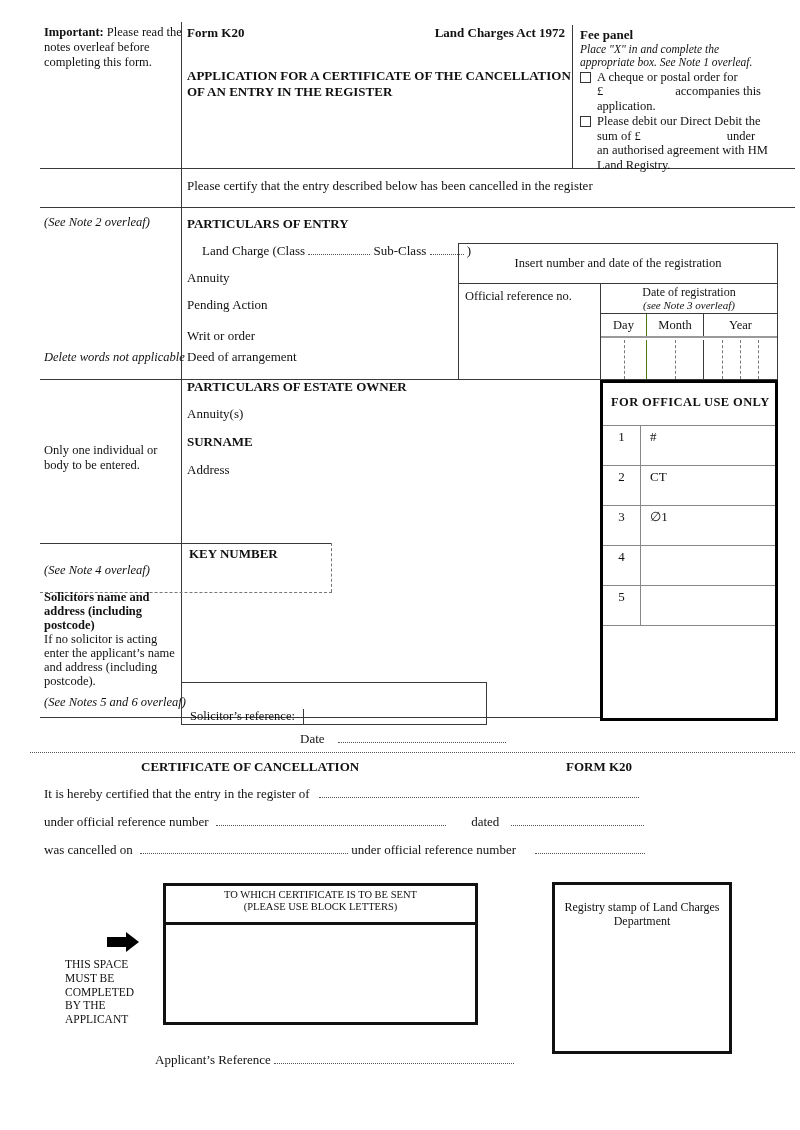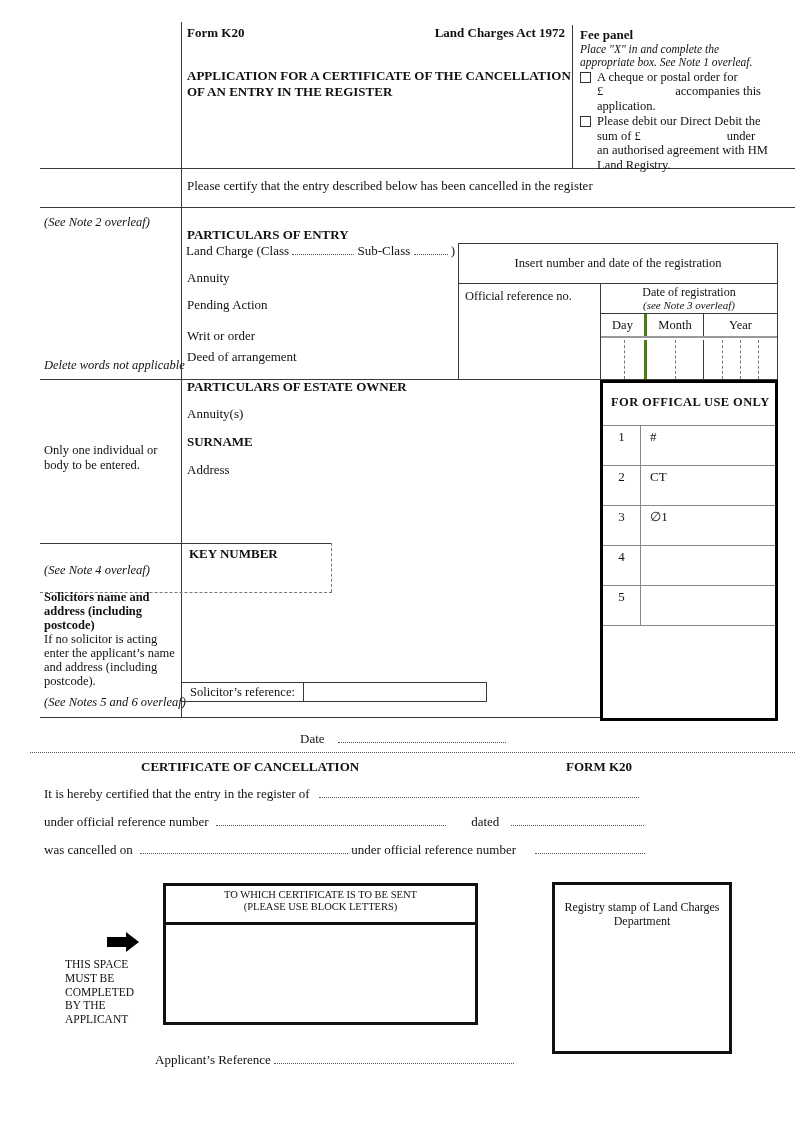--- a/index.html
+++ b/index.html
@@ -27,37 +27,37 @@
 
   
   .regtable { left:458px; top:243px; width:320px; height:137px; border:1px solid #3a3a3a; }
   .regtable .hdr { position:absolute; top:0; left:0; right:0; height:40px; border-bottom:1px solid #3a3a3a; display:flex; align-items:center; justify-content:center; font-size:12.5px; }
   .regtable .refcell { position:absolute; top:40px; bottom:0; left:0; width:142px; border-right:1px solid #3a3a3a; padding:5px 6px; font-size:12.5px; }
   .regtable .datelbl { position:absolute; top:40px; left:142px; right:0; height:30px; border-bottom:1px solid #3a3a3a; text-align:center; font-size:12px; line-height:13px; padding-top:2px; }
   .regtable .datelbl .i { font-size:11px; }
   .regtable .subhdr { position:absolute; top:70px; left:142px; right:0; height:24px; border-bottom:2px solid #999; display:flex; font-size:12.5px; }
   .regtable .subhdr > div { display:flex; align-items:center; justify-content:center; }
   .regtable .inrow { position:absolute; top:96px; bottom:0; left:142px; right:0; display:flex; }
-  .cell-day { width:46px; border-right:3px solid #4d7c0f; position:relative; }
+  .cell-day { width:46px; border-right:1px solid #4d7c0f; position:relative; }
   .cell-month { width:57px; border-right:1px solid #3a3a3a; position:relative; }
   .cell-year { width:73px; position:relative; }
 
   
   .official { left:600px; top:380px; width:178px; height:341px; border:3px solid #000; background:#fff; }
   .official .title { position:absolute; top:12px; left:8px; font-weight:bold; font-size:12.5px; letter-spacing:.4px; }
   .official .rows { position:absolute; top:42px; left:0; right:0; border-bottom:1px solid #888; }
   .official .row { display:flex; height:40px; border-top:1px solid #888; }
   .official .num { width:38px; border-right:1px solid #888; text-align:center; padding-top:3px; }
   .official .val { flex:1; padding:3px 0 0 9px; }
 
   
   .keybox { left:181px; top:543px; width:151px; height:49px; border-right:1px dashed #777; padding:3px 0 0 8px; }
 
   
-  .solref { left:181px; top:682px; width:306px; height:20px; border:1px solid #3a3a3a; display:flex; }
+  .solref { left:181px; top:682px; width:306px; height:43px; border:1px solid #3a3a3a; display:flex;align-items:flex-end; }
   .solref .lbl { width:122px; border-right:1px solid #3a3a3a; display:flex; align-items:center; padding-left:8px; font-size:12.5px; }
   .solref .inp { flex:1; }
 
   
   .addrbox { left:163px; top:883px; width:315px; height:142px; border:3px solid #111; }
   .addrbox .bh { border-bottom:3px solid #111; text-align:center; font-size:10.5px; line-height:12px; padding-top:3px; height:39px; }
   .stampbox { left:552px; top:882px; width:180px; height:172px; border:3px solid #111; text-align:center; font-size:12px; line-height:14px; padding-top:15px; }
 
   .arrow-rect { left:107px; top:937px; width:19px; height:10px; background:#000; }
   .arrow-tri { left:126px; top:932px; width:0; height:0; border-left:13px solid #000; border-top:10px solid transparent; border-bottom:10px solid transparent; }
@@ -69,20 +69,23 @@
 
   <div class="vline" style="left:181px; top:22px; height:695px;"></div>
   <div class="hline" style="left:40px; top:168px; width:755px;"></div>
   <div class="hline" style="left:40px; top:207px; width:755px;"></div>
   <div class="hline" style="left:40px; top:379px; width:560px;"></div>
   <div class="hline" style="left:40px; top:543px; width:292px;"></div>
   <div class="hdash" style="left:40px; top:592px; width:292px;"></div>
   <div class="hline" style="left:40px; top:717px; width:560px;"></div>
   <div class="hdash" style="left:30px; top:752px; width:765px; border-top-style:dotted; border-top-color:#555;"></div>
 
+  <div class="abs small" style="left:44px; top:25px; width:138px; line-height:15px;">
+    <span class="b">Important:</span><span> Please read the notes overleaf before completing this form.</span>
+  </div>
 
   <div class="abs b" style="left:187px; top:25px; width:378px; display:flex; justify-content:space-between;">
     <span>Form K20</span>
     <span>Land Charges Act 1972</span>
   </div>
   <div class="abs b" style="left:187px; top:68px; width:385px; line-height:16px;">
     <div>APPLICATION FOR A CERTIFICATE OF THE CANCELLATION</div>
     <div>OF AN ENTRY IN THE REGISTER</div>
   </div>
 
@@ -107,33 +110,33 @@
         <div><span>sum of £</span><span class="gap" style="width:86px;"></span><span>under</span></div>
         <div>an authorised agreement with HM</div>
         <div>Land Registry.</div>
       </div>
     </div>
   </div>
 
   <div class="abs" style="left:187px; top:178px;">Please certify that the entry described below has been cancelled in the register</div>
 
   <div class="abs i small" style="left:44px; top:215px;">(See Note 2 overleaf)</div>
-  <div class="abs b" style="left:187px; top:216px;margin-top:11px;">PARTICULARS OF ENTRY</div>
-  <div class="abs" style="left:186px; top:243px;">
+  <div class="abs b" style="left:187px; top:216px;">PARTICULARS OF ENTRY</div>
+  <div class="abs" style="left:202px; top:243px;">
     <span>Land Charge (Class</span>
     <span class="dotted" style="width:62px;"></span>
     <span>Sub-Class</span>
     <span class="dotted" style="width:34px;"></span>
     <span>)</span>
   </div>
   <div class="abs" style="left:187px; top:270px;">Annuity</div>
   <div class="abs" style="left:187px; top:297px;">Pending Action</div>
   <div class="abs" style="left:187px; top:328px;">Writ or order</div>
   <div class="abs" style="left:187px; top:349px;">Deed of arrangement</div>
-  <div class="abs i small" style="left:44px; top:350px;margin-top:8px;">Delete words not applicable</div>
+  <div class="abs i small" style="left:44px; top:350px;">Delete words not applicable</div>
 
   <div class="abs regtable">
     <div class="hdr">Insert number and date of the registration</div>
     <div class="refcell">
       <span>Official reference no.</span>
     </div>
     <div class="datelbl">
       <div>Date of registration</div>
       <div class="i">(see Note 3 overleaf)</div>
     </div>

